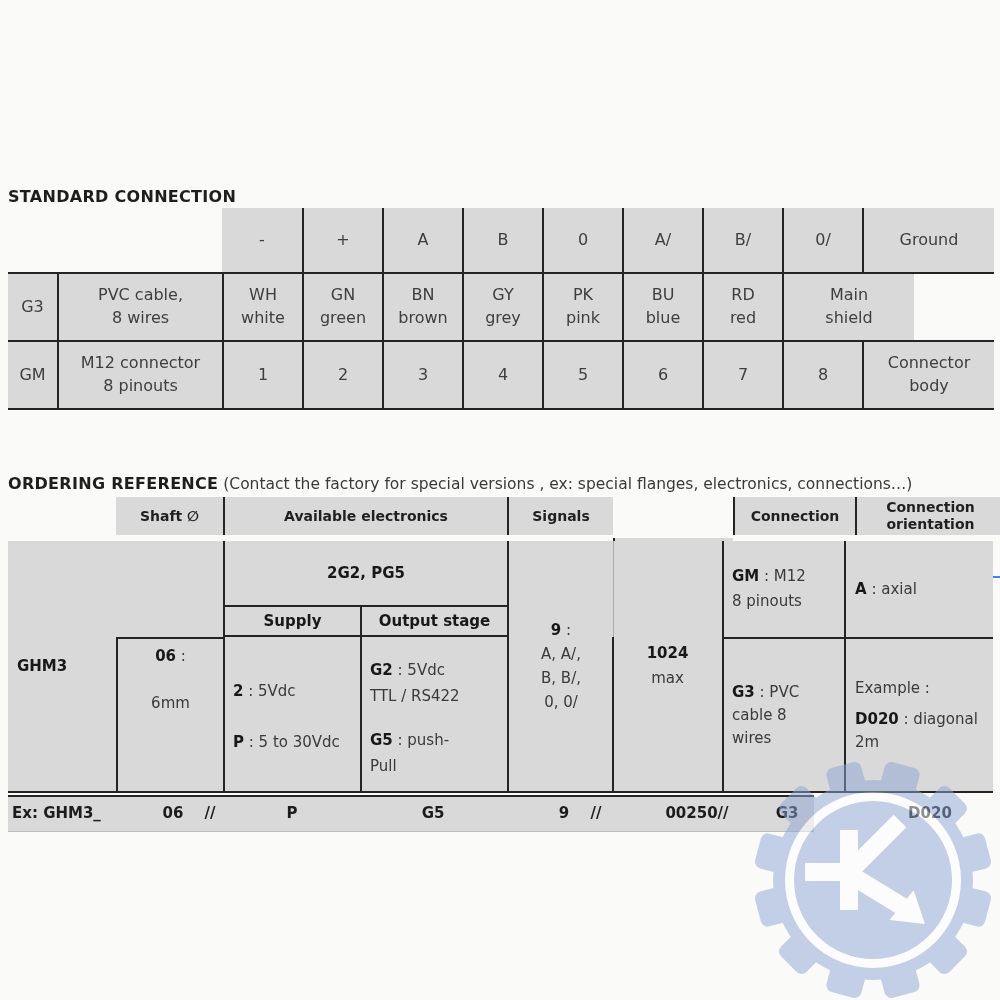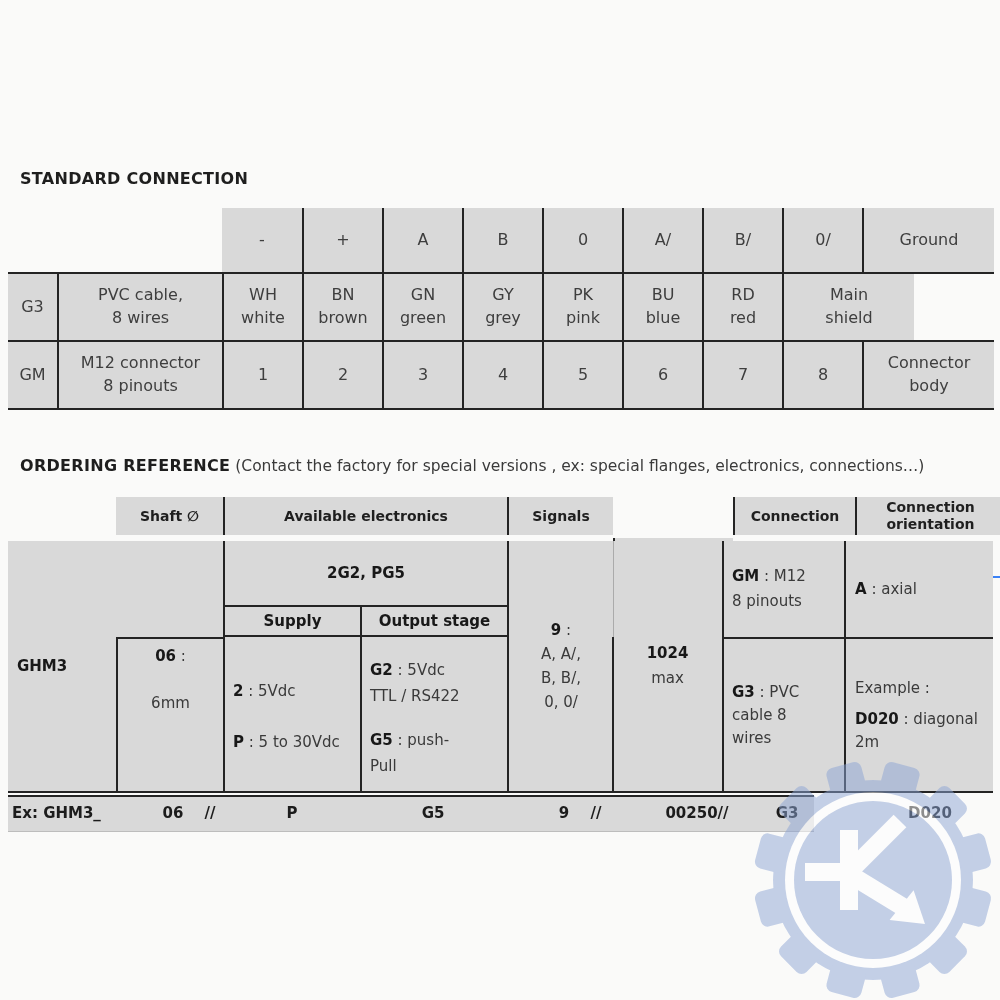--- a/index.html
+++ b/index.html
@@ -5,22 +5,22 @@
   html,body{margin:0;padding:0;background:#ffffff;}
   #page{
     position:relative;width:1000px;height:1000px;overflow:hidden;
     background:#fafaf9;
     font-family:"DejaVu Sans","Liberation Sans",sans-serif;
     color:#3c3c3c;
   }
 
   
   .sec-title{
-    position:absolute;left:20px;
-    font-size:16px;font-weight:bold;color:#1e1e1e;letter-spacing:.3px;
+    position:absolute;left:8px;
+    font-size:16px;font-weight:bold;color:#1e1e1e;letter-spacing:.3px;margin-top:18px;
   }
   .sec-title .regular{font-weight:normal;color:#3a3a3a;letter-spacing:0;font-size:15.5px;}
 
   
   .sc{position:absolute;left:8px;top:208px;width:986px;}
   .sc-row{display:flex;}
   .sc-cell{
     background:#d9d9d9;box-sizing:border-box;
     display:flex;flex-direction:column;justify-content:center;align-items:center;
     text-align:center;font-size:16px;line-height:1.42;color:#3e3e3e;
@@ -105,26 +105,26 @@
       <div class="sc-cell c-code h66">G3</div>
       <div class="sc-cell c-desc h66 bl">
         <span class="sc-line">PVC cable,</span>
         <span class="sc-line">8 wires</span>
       </div>
       <div class="sc-cell c-sig h66 bl">
         <span class="sc-line">WH</span>
         <span class="sc-line">white</span>
       </div>
       <div class="sc-cell c-sig h66 bl">
+        <span class="sc-line">GN</span>
+        <span class="sc-line">green</span>
+      </div>
+      <div class="sc-cell c-sig h66 bl">
         <span class="sc-line">BN</span>
         <span class="sc-line">brown</span>
-      </div>
-      <div class="sc-cell c-sig h66 bl">
-        <span class="sc-line">GN</span>
-        <span class="sc-line">green</span>
       </div>
       <div class="sc-cell c-sig h66 bl">
         <span class="sc-line">GY</span>
         <span class="sc-line">grey</span>
       </div>
       <div class="sc-cell c-sig h66 bl">
         <span class="sc-line">PK</span>
         <span class="sc-line">pink</span>
       </div>
       <div class="sc-cell c-sig h66 bl">

